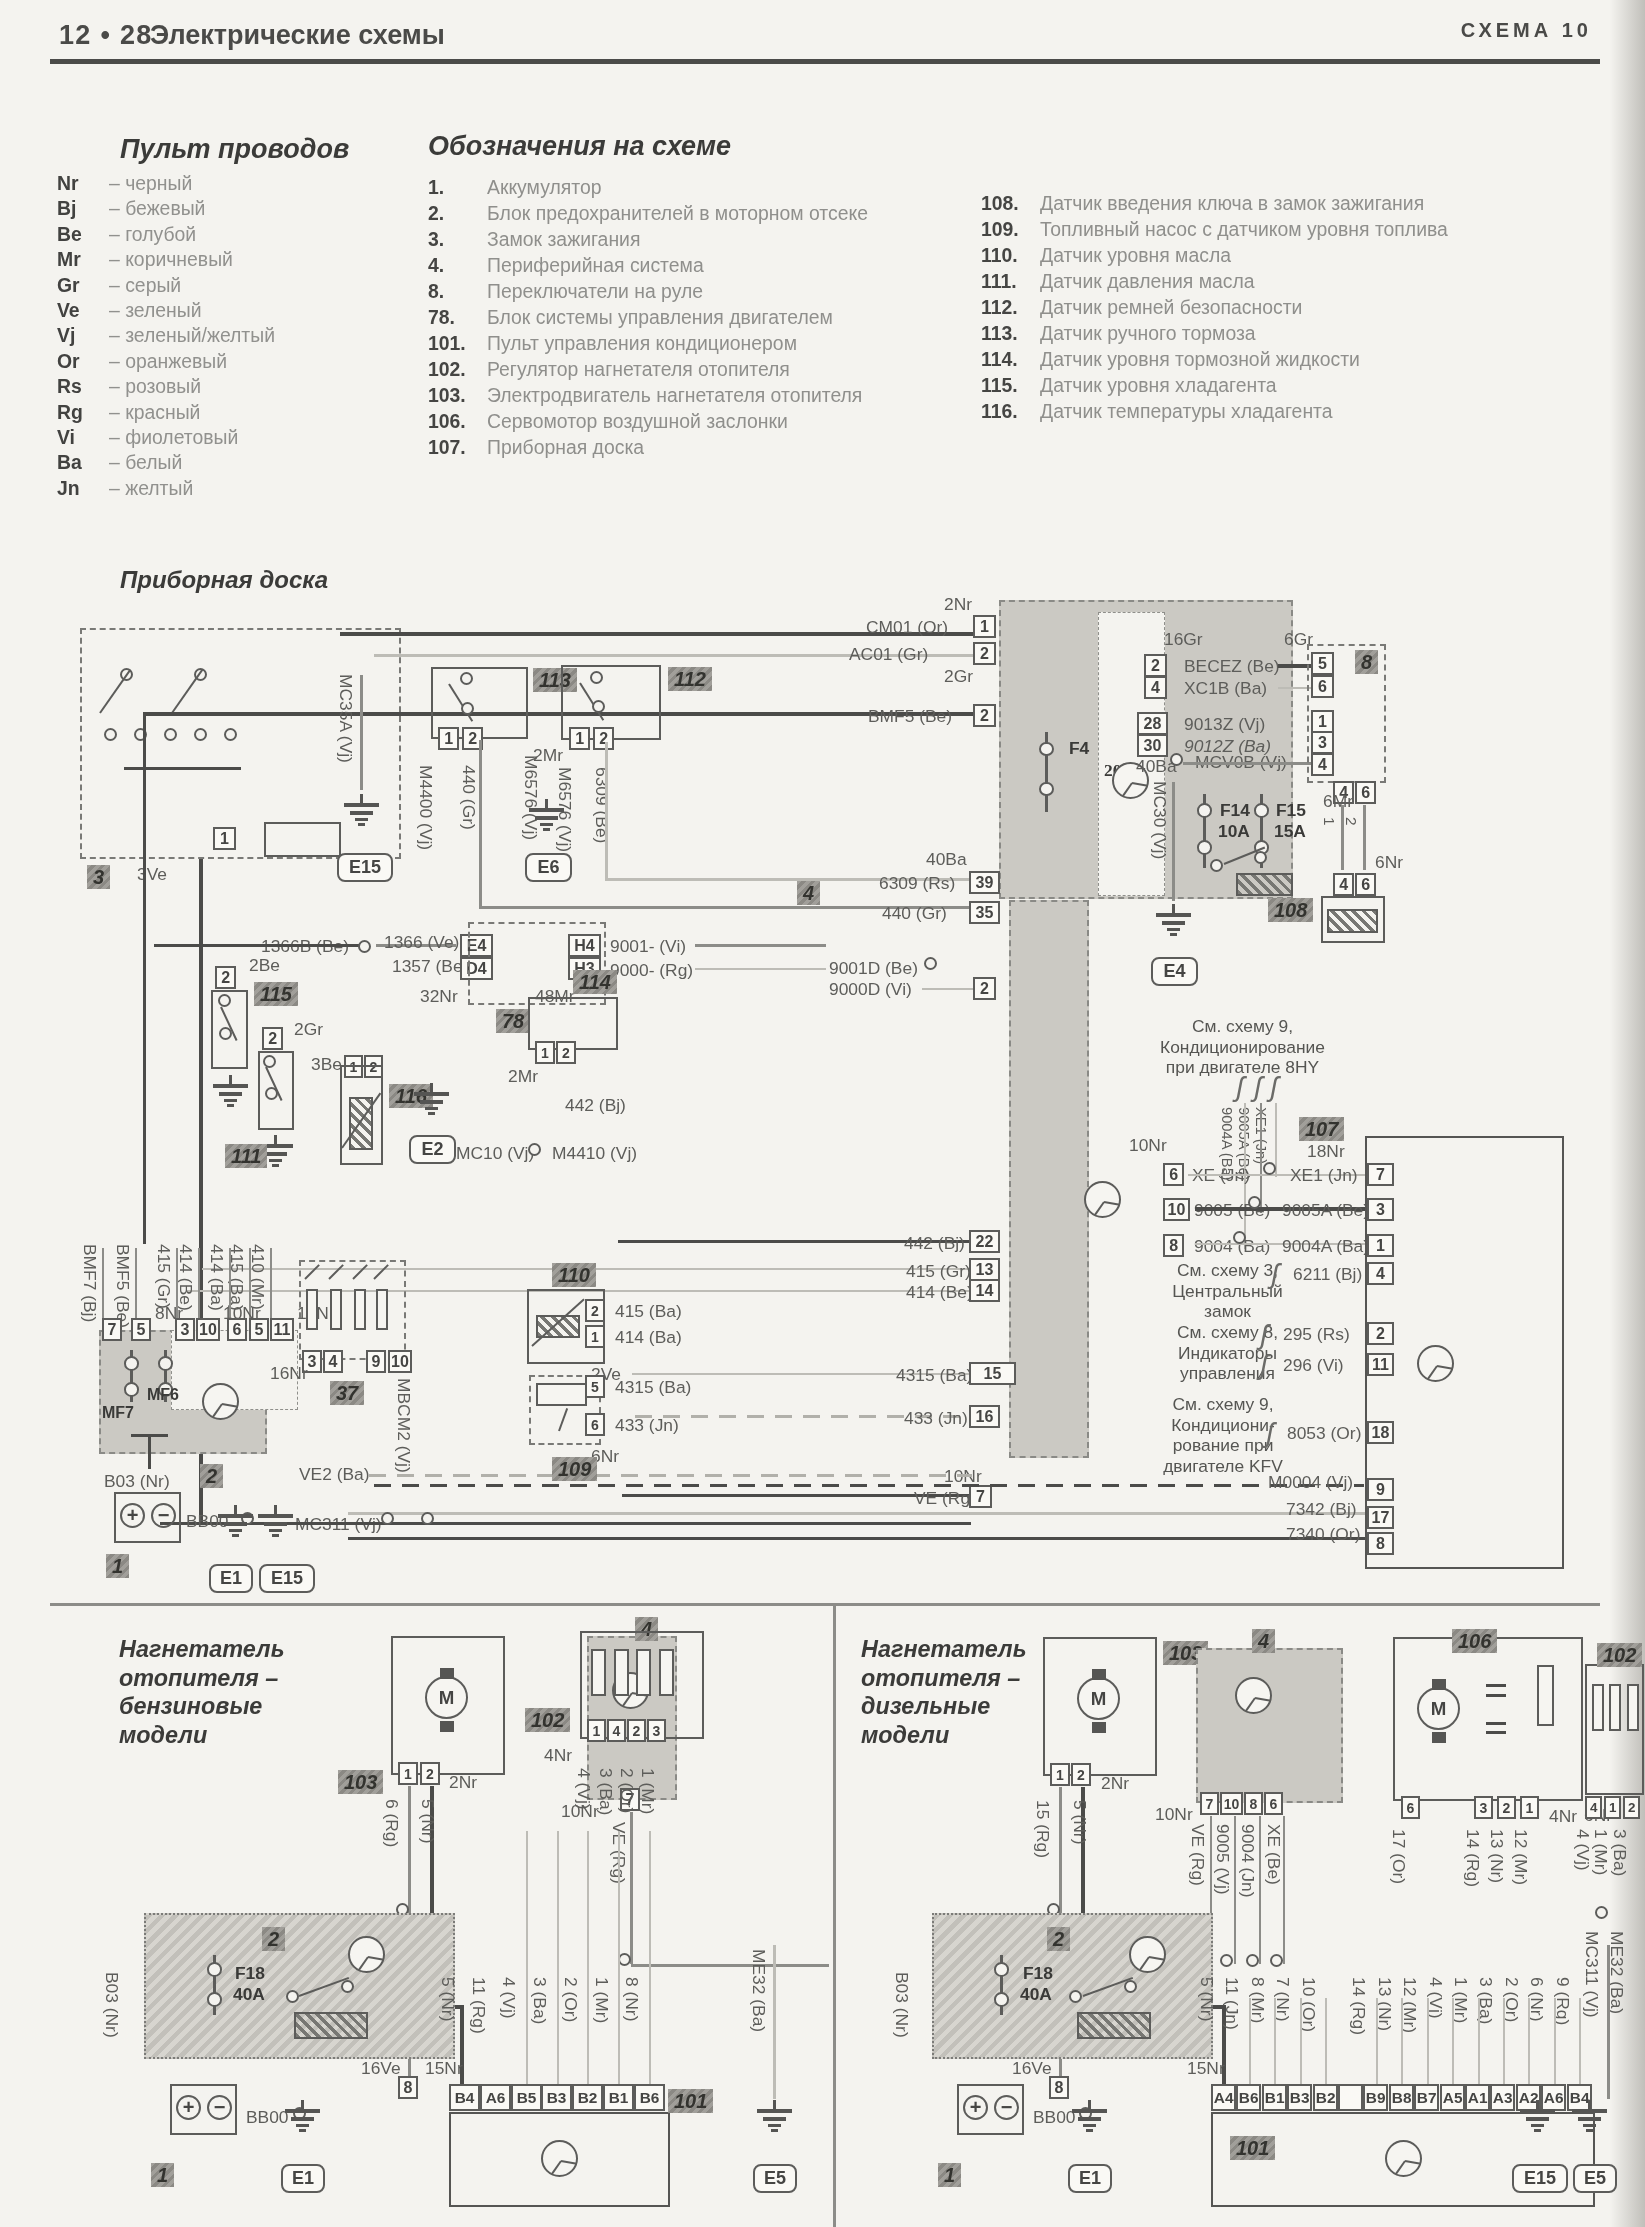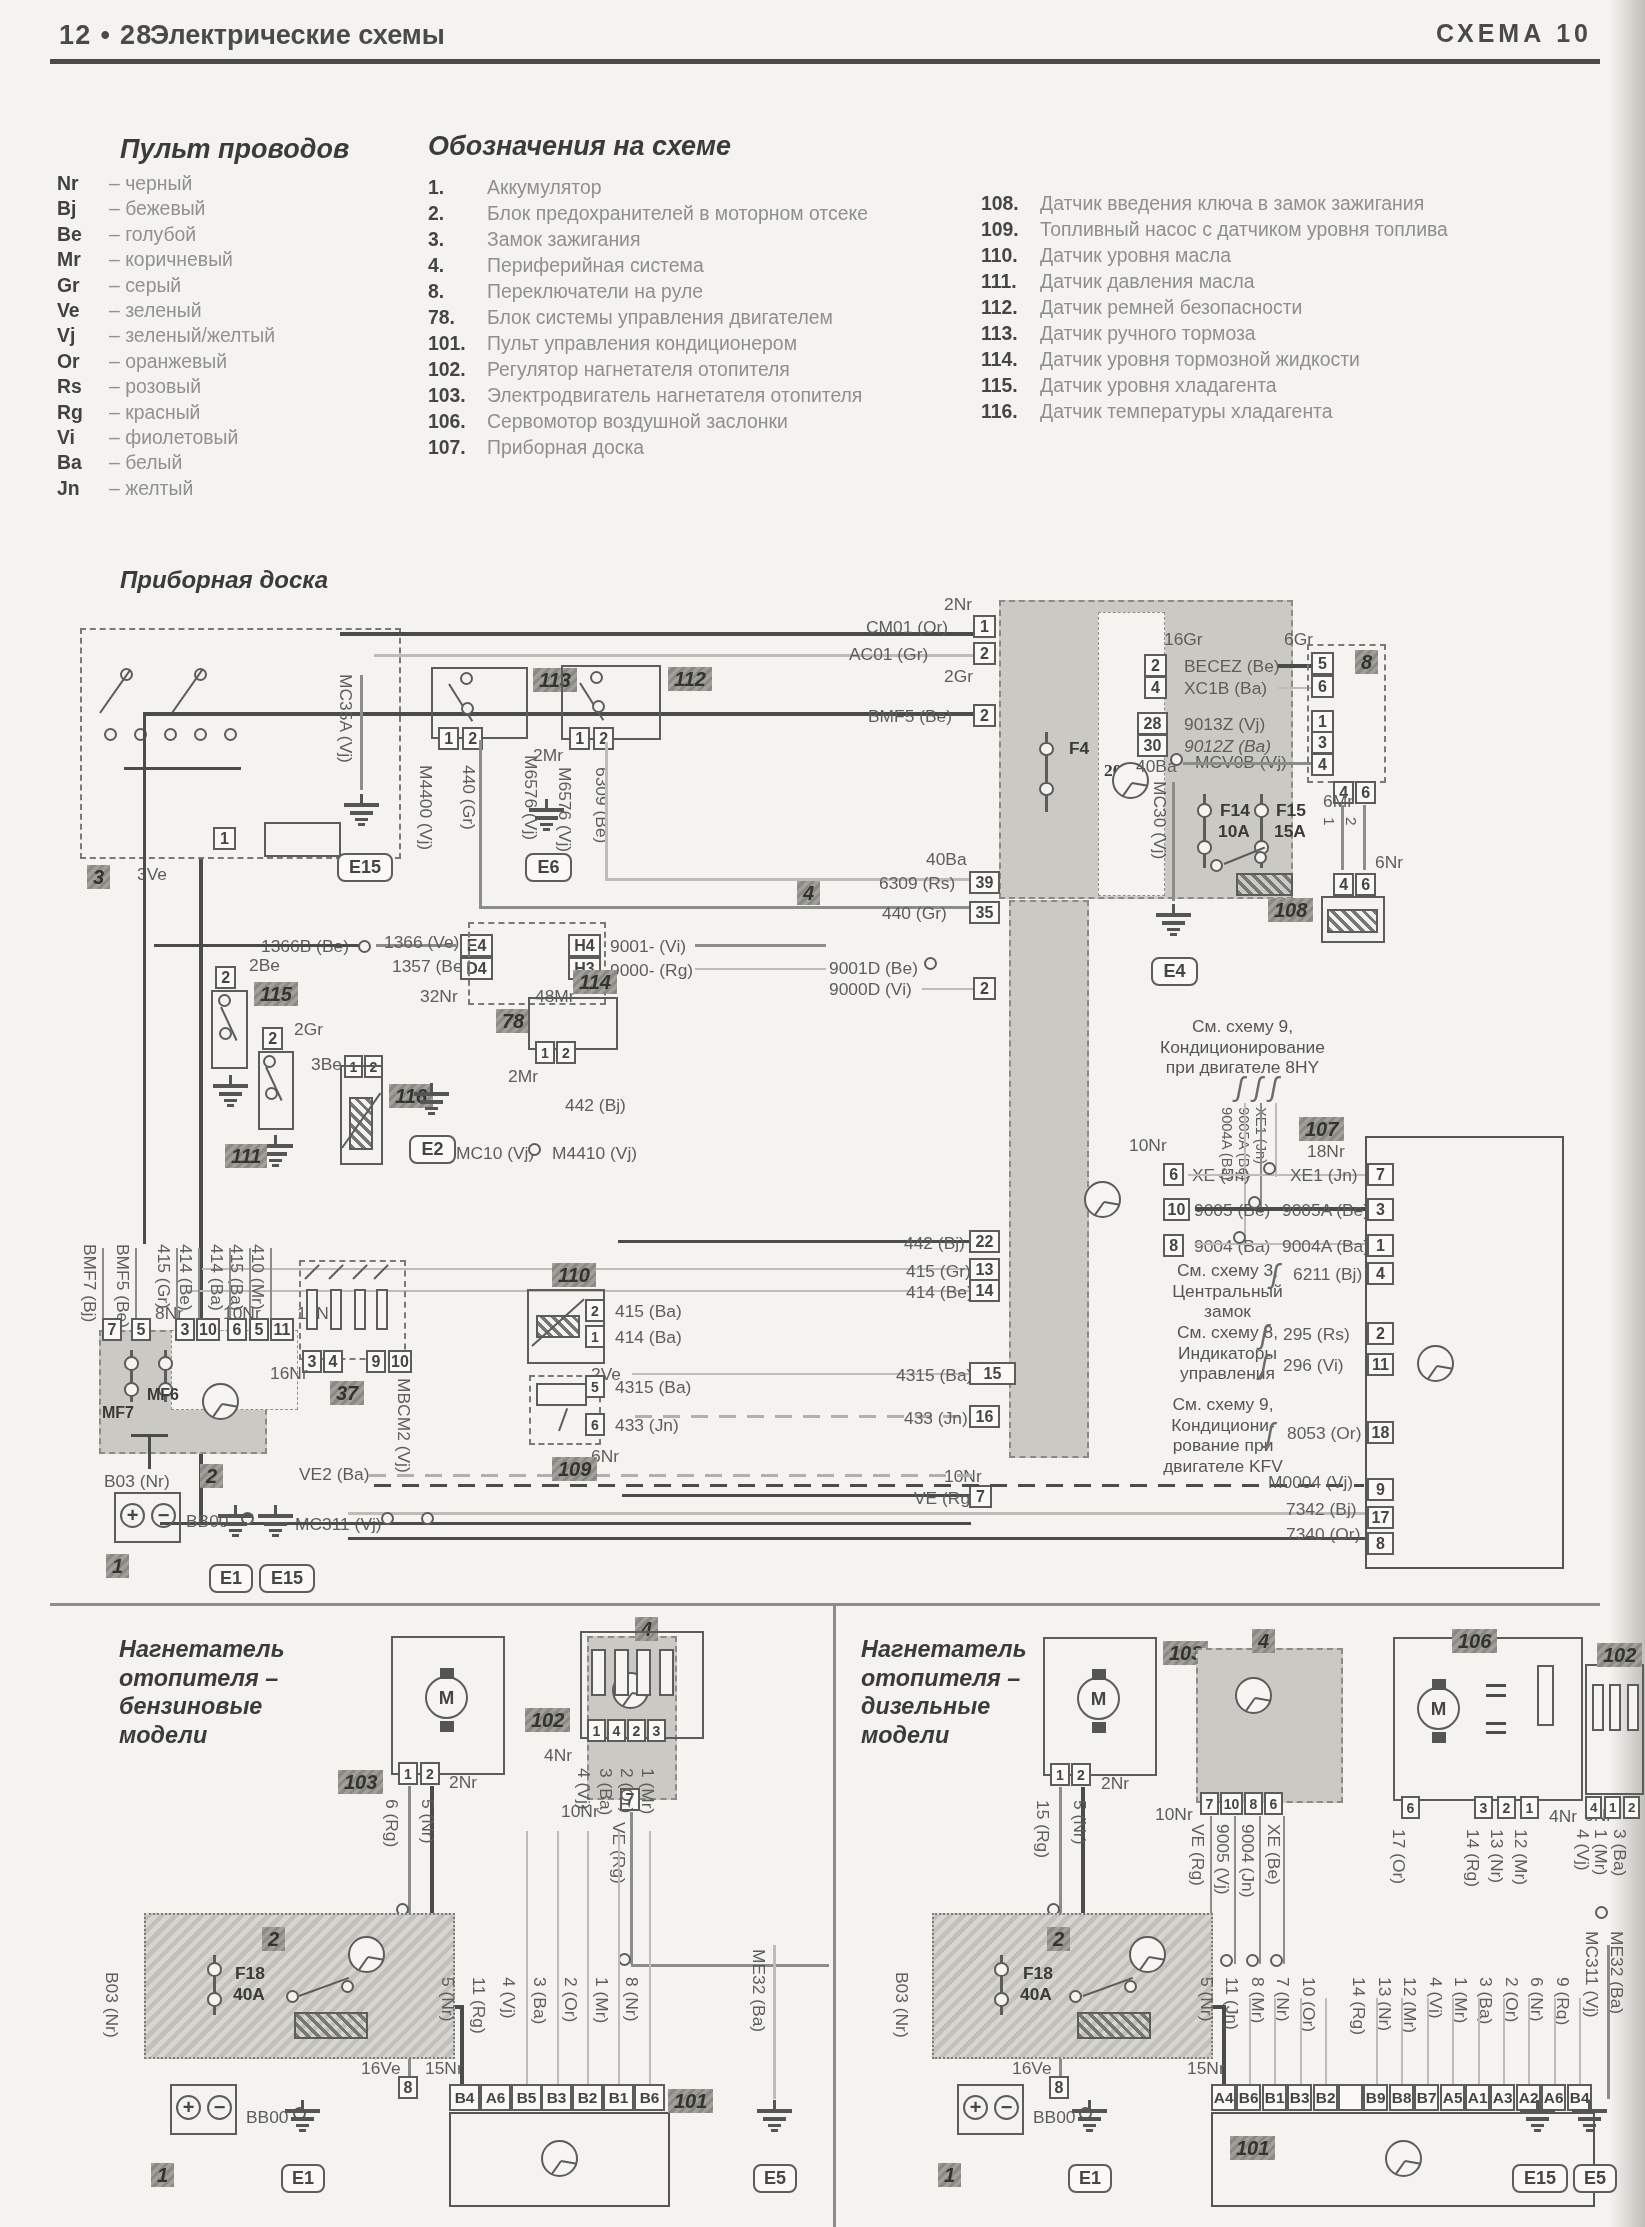--- a/index.html
+++ b/index.html
@@ -9,21 +9,21 @@
     font-family:"Liberation Sans", sans-serif;
     color:#3f3f3f;
   }
   .edge-shade{position:absolute;right:0;top:0;width:35px;height:100%;
     background:linear-gradient(to right,rgba(180,178,172,0),rgba(150,148,142,.55));}
   .layer{position:absolute;left:0;top:0;width:100%;height:100%;}
   .el{position:absolute;box-sizing:border-box;}
   
   .hdr-page{font-size:27px;font-weight:bold;letter-spacing:1.3px;color:#4a4a48;}
   .hdr-title{font-size:27px;font-weight:bold;color:#4a4a48;}
-  .hdr-schema{font-size:25px;font-weight:bold;letter-spacing:4px;color:#4a4a48;}
+  .hdr-schema{font-size:20px;font-weight:bold;letter-spacing:4px;color:#4a4a48;}
   .sec-title{font-size:25.4px;font-weight:bold;font-style:italic;color:#3b3b39;white-space:pre-line;line-height:1.22;}
   .leg-title{font-size:27px;font-weight:bold;font-style:italic;color:#3b3b39;}
   .wc-row{display:flex;line-height:25.4px;font-size:19.4px;}
   .wc-row b{width:52px;color:#424240;}
   .wc-row span{color:#91918e;}
   .ds-row{display:flex;font-size:19.4px;line-height:24px;margin-bottom:2px;}
   .ds-row b{flex:0 0 59px;color:#454543;}
   .ds-row span{color:#8f8f8c;}
   
   .box-s{border:2px solid #5c5c5a;background:transparent;}

